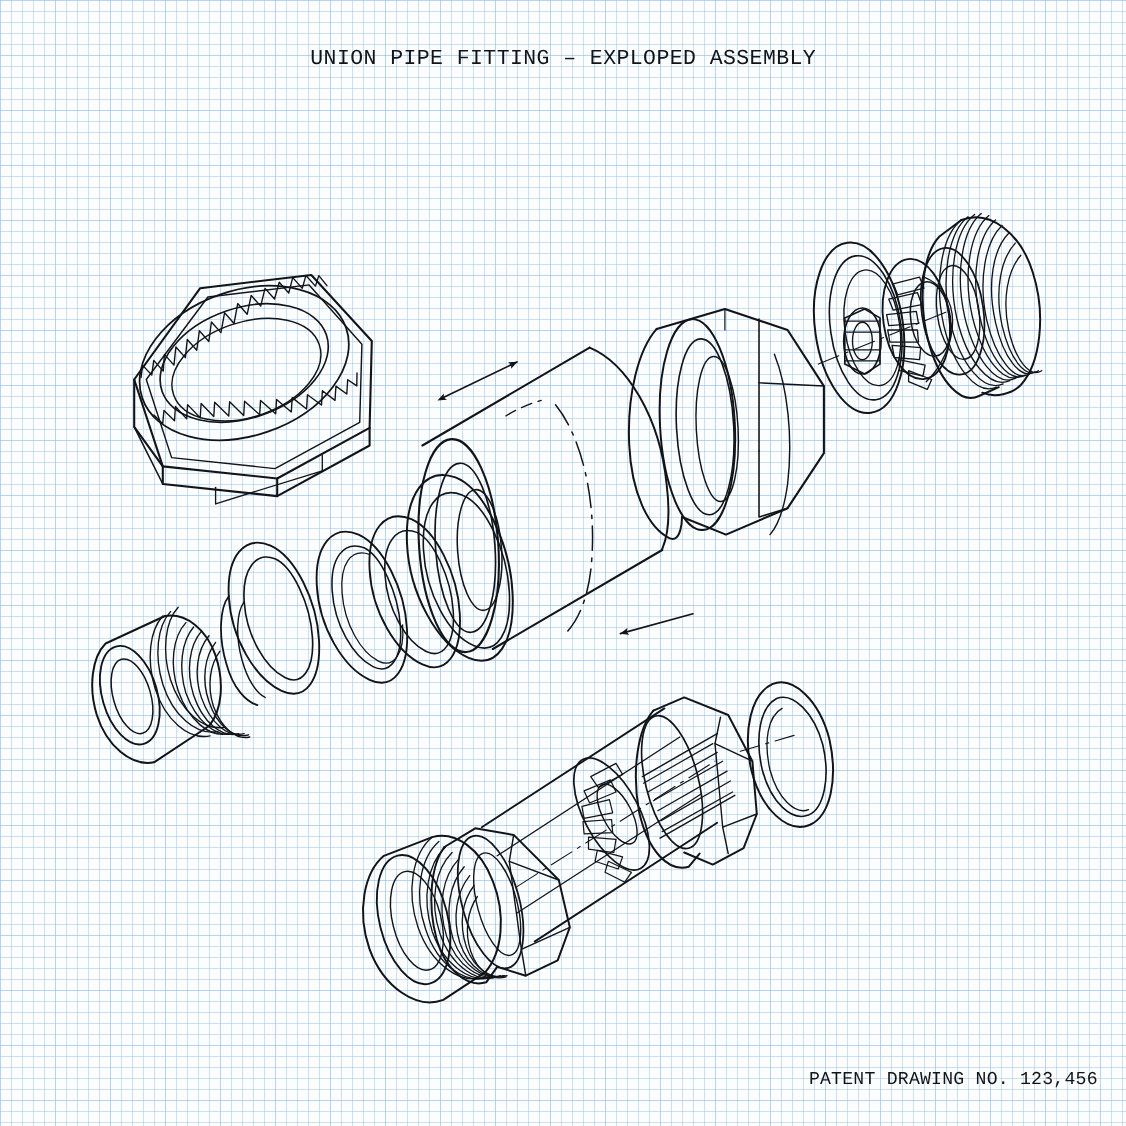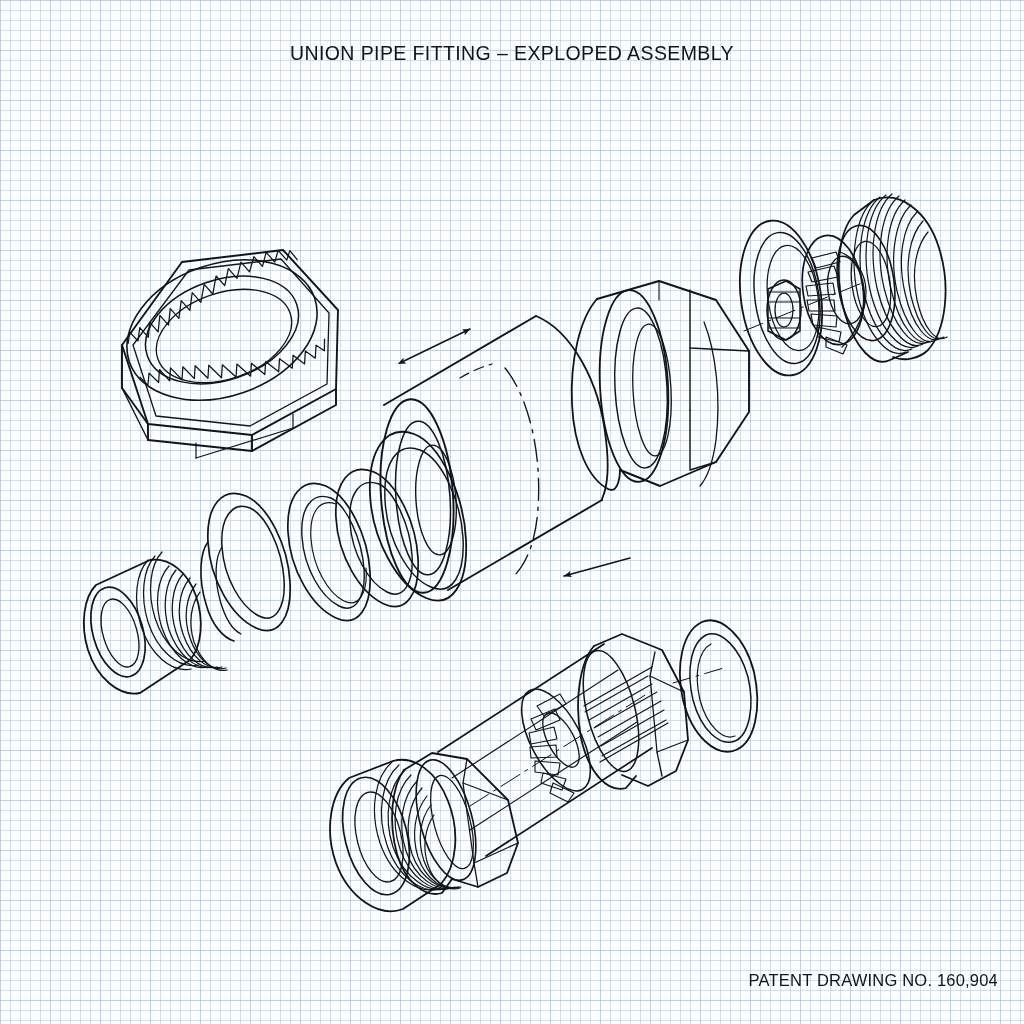--- a/index.html
+++ b/index.html
@@ -15,20 +15,21 @@
     position: relative;
     width: 1024px;
     height: 1024px;
     overflow: hidden;
     background-color: #fbfdfe;
     background-image:
       linear-gradient(to right, rgba(150,190,230,0.45) 1px, transparent 1px),
       linear-gradient(to bottom, rgba(150,190,230,0.45) 1px, transparent 1px);
     background-size: 10px 10px, 10px 10px;
     background-position: 0 0, 0 0;
+    font-family: Liberation Mono, monospace;
   }
   #grid-coarse {
     position: absolute;
     inset: 0;
     pointer-events: none;
     background-image:
       linear-gradient(to right, rgba(140,180,225,0.30) 1px, transparent 1px),
       linear-gradient(to bottom, rgba(140,180,225,0.30) 1px, transparent 1px);
     background-size: 50px 50px, 50px 50px;
   }
@@ -349,14 +350,14 @@
                    C749,735 755,707 748,677 C740,648 721,629 706,635 Z" stroke-width="1.45"></path>
           <path d="M711,644 C698,651 694,674 700,700 C707,726 723,741 735,736" stroke-width="1.2"></path>
           <path d="M673,683 L727,667" stroke-width="1.0" stroke-dasharray="18 6 3 6"></path>
         </g>
 
       </g>
     </g>
   </svg>
 
   <div class="title-text">UNION PIPE FITTING – EXPLOPED ASSEMBLY</div>
-  <div class="footer-text">PATENT DRAWING NO. 160,904</div>
+  <div class="footer-text">PATENT DRAWING NO. 123,456</div>
 </div>
 
 </body></html>

